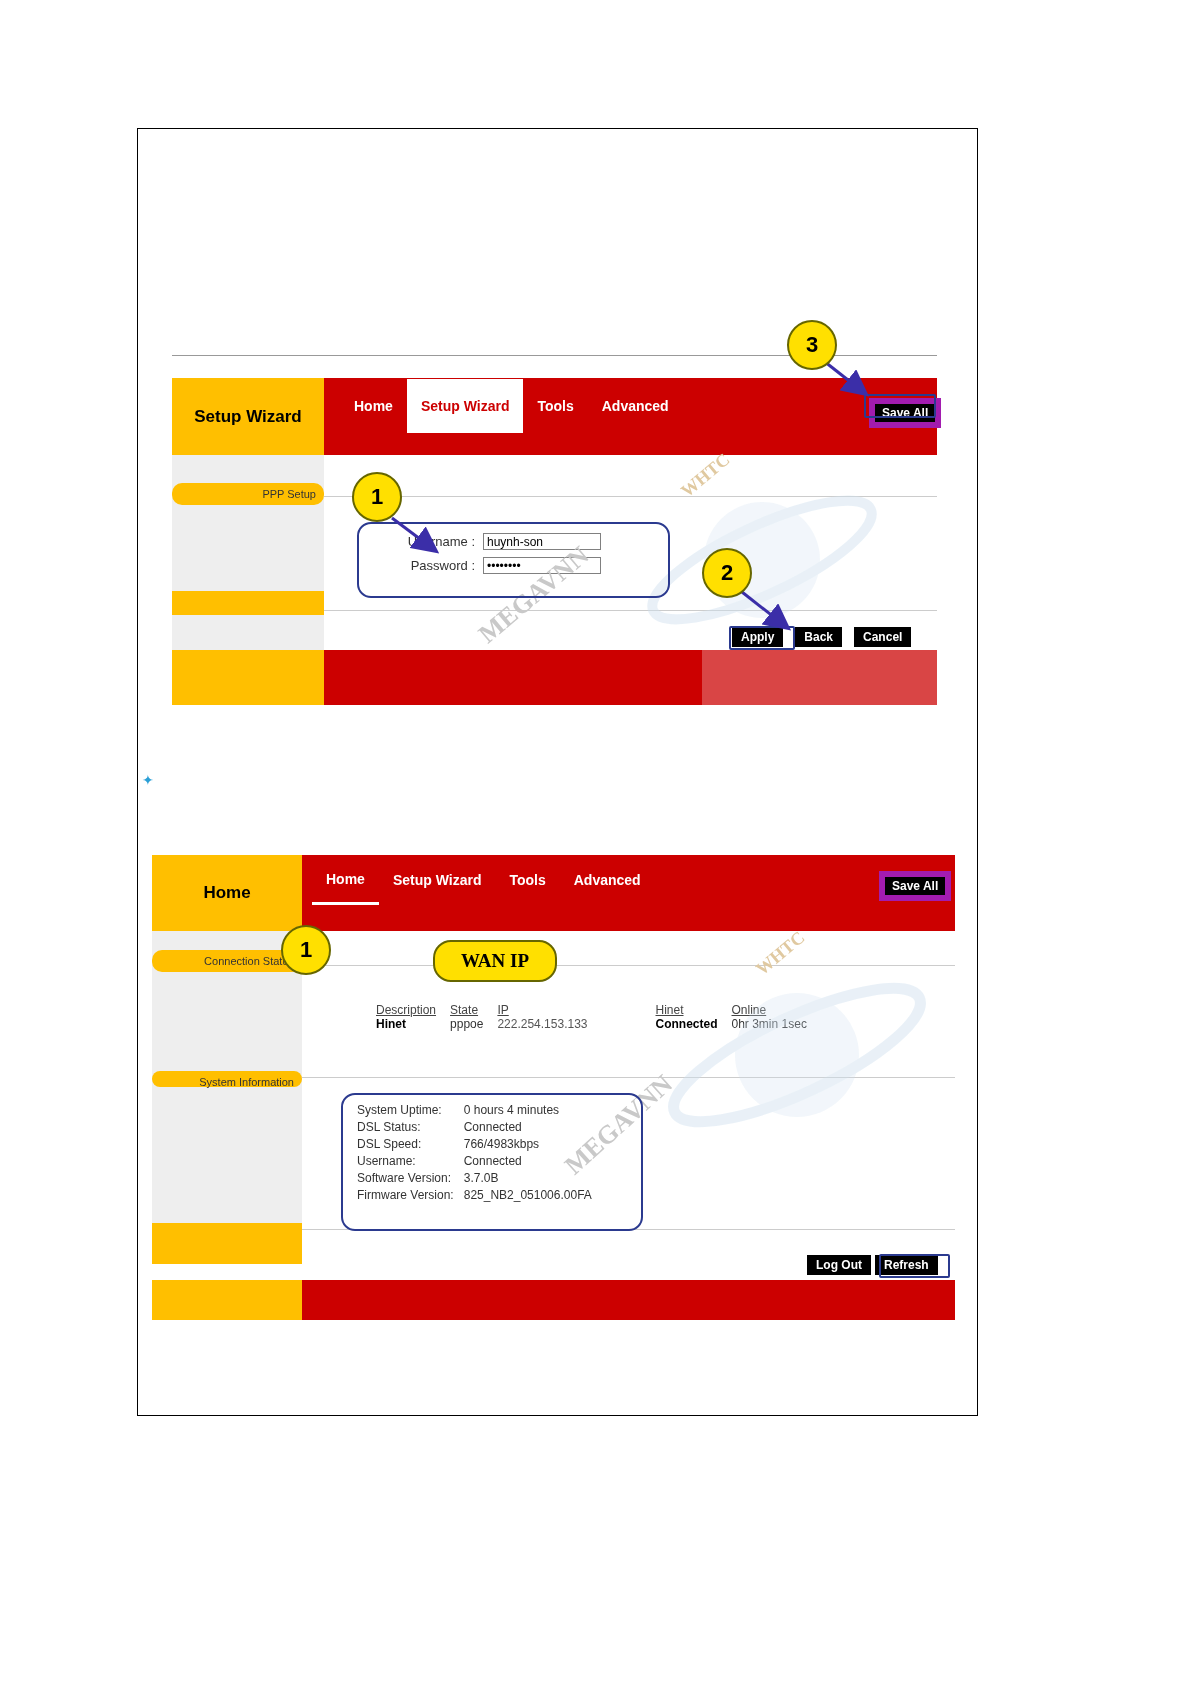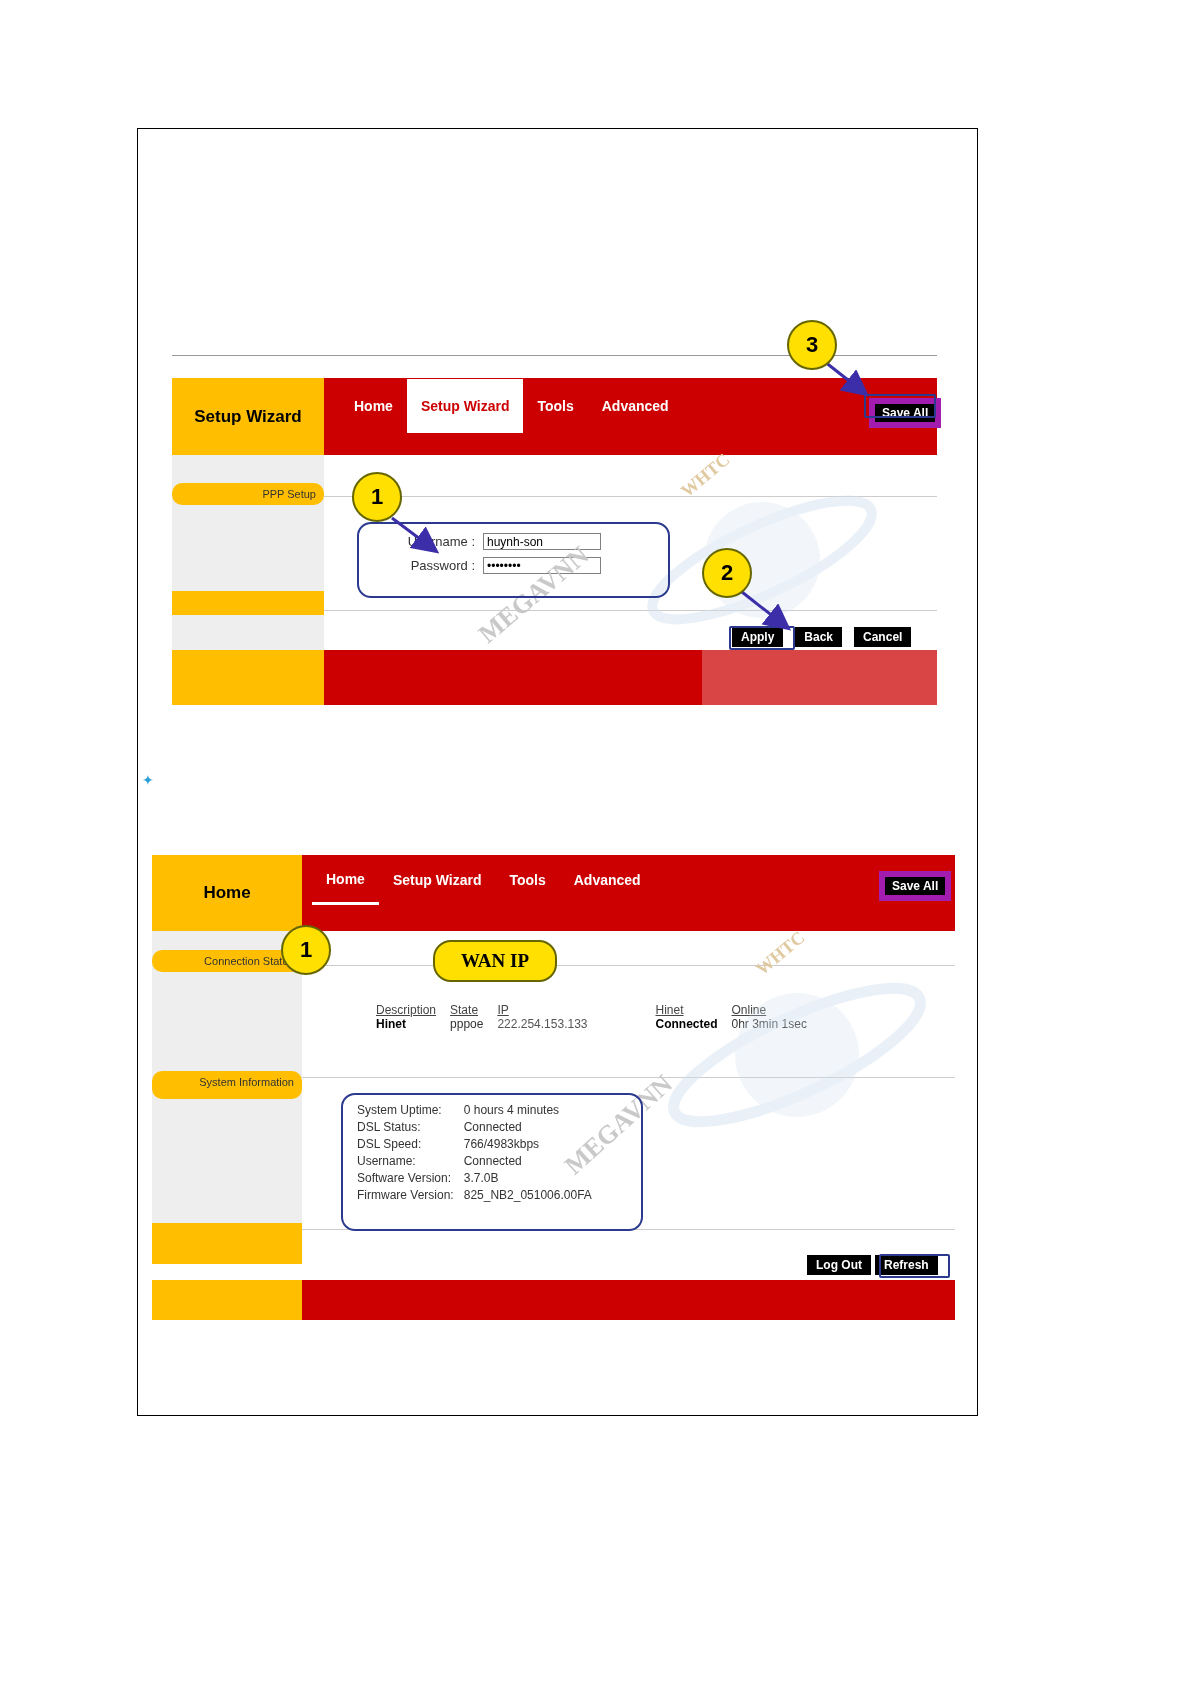--- a/index.html
+++ b/index.html
@@ -382,21 +382,21 @@
   </div>
 
   <div style="position:absolute; left:0; top:76px; width:803px; height:333px; background:#ffffff;"></div>
 
   <div class="side-col" style="left:0; top:76px; width:150px; height:333px;"></div>
 
   <div class="side-label" style="left:0; top:95px; width:150px; height:22px; line-height:16px;">
     <span>Connection Status</span>
   </div>
 
-  <div class="side-label" style="left:0; top:216px; width:150px; height:28px; line-height:16px;">
+  <div class="side-label" style="left:0; top:216px; width:150px; height:16px; line-height:16px;">
     <span>System Information</span>
   </div>
 
   <div style="position:absolute; left:0; top:368px; width:150px; height:41px; background:#ffbf00;"></div>
 
   <div class="hr" style="left:150px; top:110px; width:653px;"></div>
   <div class="hr" style="left:150px; top:222px; width:653px;"></div>
   <div class="hr" style="left:150px; top:374px; width:653px;"></div>
 
   <table class="status-table" style="position:absolute; left:196px; top:148px; border-collapse:collapse;">

